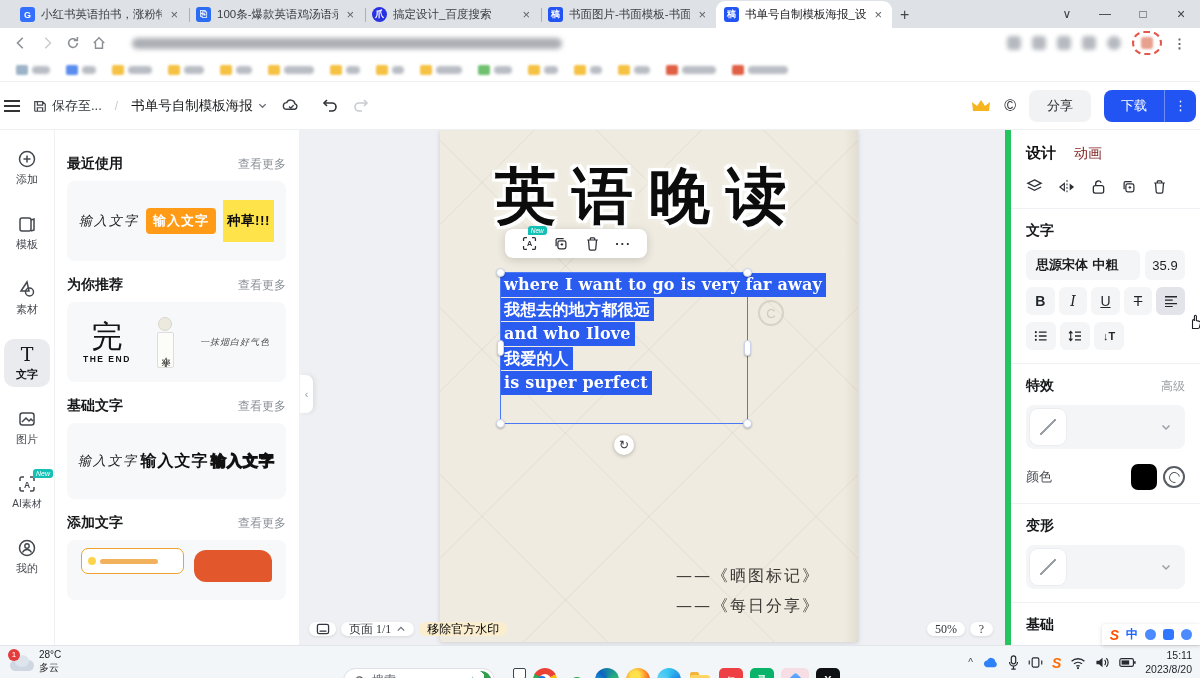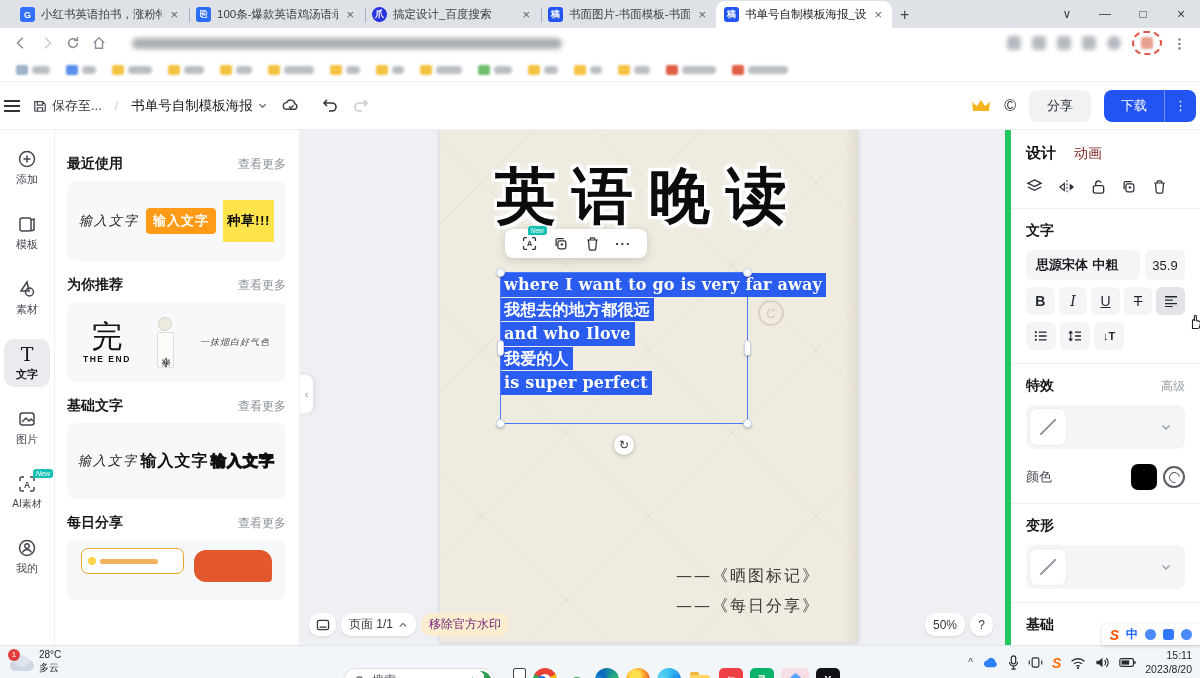--- a/index.html
+++ b/index.html
@@ -118,23 +118,23 @@
   .h-tl{left:-5px;top:-5px;} .h-tr{right:-5px;top:-5px;} .h-bl{left:-5px;bottom:-5px;} .h-br{right:-5px;bottom:-5px;}
   .hdl.pill { width:7px; height:16px; border-radius:4px; top:50%; margin-top:-8px; }
   .h-ml{left:-4px;} .h-mr{right:-4px;}
   .rotate-h { position:absolute; left:50%; margin-left:-10px; bottom:-32px; width:20px; height:20px; background:#fff; border-radius:50%; box-shadow:0 1px 4px rgba(0,0,0,.25); display:flex; align-items:center; justify-content:center; color:#33363c; font-size:12px; }
 
   
   .collapse { position:absolute; left:0; top:245px; width:13px; height:38px; background:#fff; border-radius:0 7px 7px 0; box-shadow:2px 0 5px rgba(0,0,0,.08); display:flex; align-items:center; justify-content:center; color:#9aa0a8; font-size:11px; }
 
   
   .cv-bl { position:absolute; left:9px; bottom:9px; display:flex; gap:5px; align-items:center; }
-  .cv-btn { height:23px; background:#fff; border-radius:10px; box-shadow:0 1px 3px rgba(0,0,0,.10); display:flex; align-items:center; justify-content:center; font-size:12px; color:#33363c; padding:0 8px; gap:5px; }
+  .cv-btn { height:14px; background:#fff; border-radius:10px; box-shadow:0 1px 3px rgba(0,0,0,.10); display:flex; align-items:center; justify-content:center; font-size:12px; color:#33363c; padding:0 8px; gap:5px;font-family:Liberation Serif, serif; }
   .cv-ic { width:27px; padding:0; }
-  .wm-btn { background:#fbeecf; color:#701a75; box-shadow:none;text-align:right; }
+  .wm-btn { background:#fbeecf; color:#000000; box-shadow:none;text-align:right; }
   .cv-br { position:absolute; right:12px; bottom:9px; display:flex; gap:5px; }
 
   
   #rpanel { position:absolute; top:130px; left:1005px; right:0; bottom:33px; background:#fff; border-left:6px solid #22c55e; padding:14px 15px 0; }
   .insp-tabs { display:flex; gap:18px; align-items:baseline; }
   .itab-on { font-size:15px; font-weight:bold; color:#111; }
   .itab-off { font-size:14px; color:#7f1d1d; }
   .tool-row { margin-top:15px; display:flex; gap:15px; color:#2b2f36; align-items:center; }
   .divider { height:1px; background:#f0f1f4; margin:13px -15px; }
   .sec-title { font-size:14px; font-weight:bold; color:#17181a; }
@@ -462,21 +462,21 @@
     <span class="t">基础文字</span>
     <span class="more">查看更多</span>
   </div>
   <div class="card card-basic">
     <span class="t-script">输入文字</span>
     <span class="t-bold">输入文字</span>
     <span class="t-outline">输入文字</span>
   </div>
 
   <div class="sec-head">
-    <span class="t">每日分享</span>
+    <span class="t">添加文字</span>
     <span class="more">查看更多</span>
   </div>
   <div class="card card-mark">
     <span class="bubble">
         <span class="dotY"></span>
         <span class="ln"></span>
       </span>
     <span class="redblob"></span>
   </div>
 </div>

